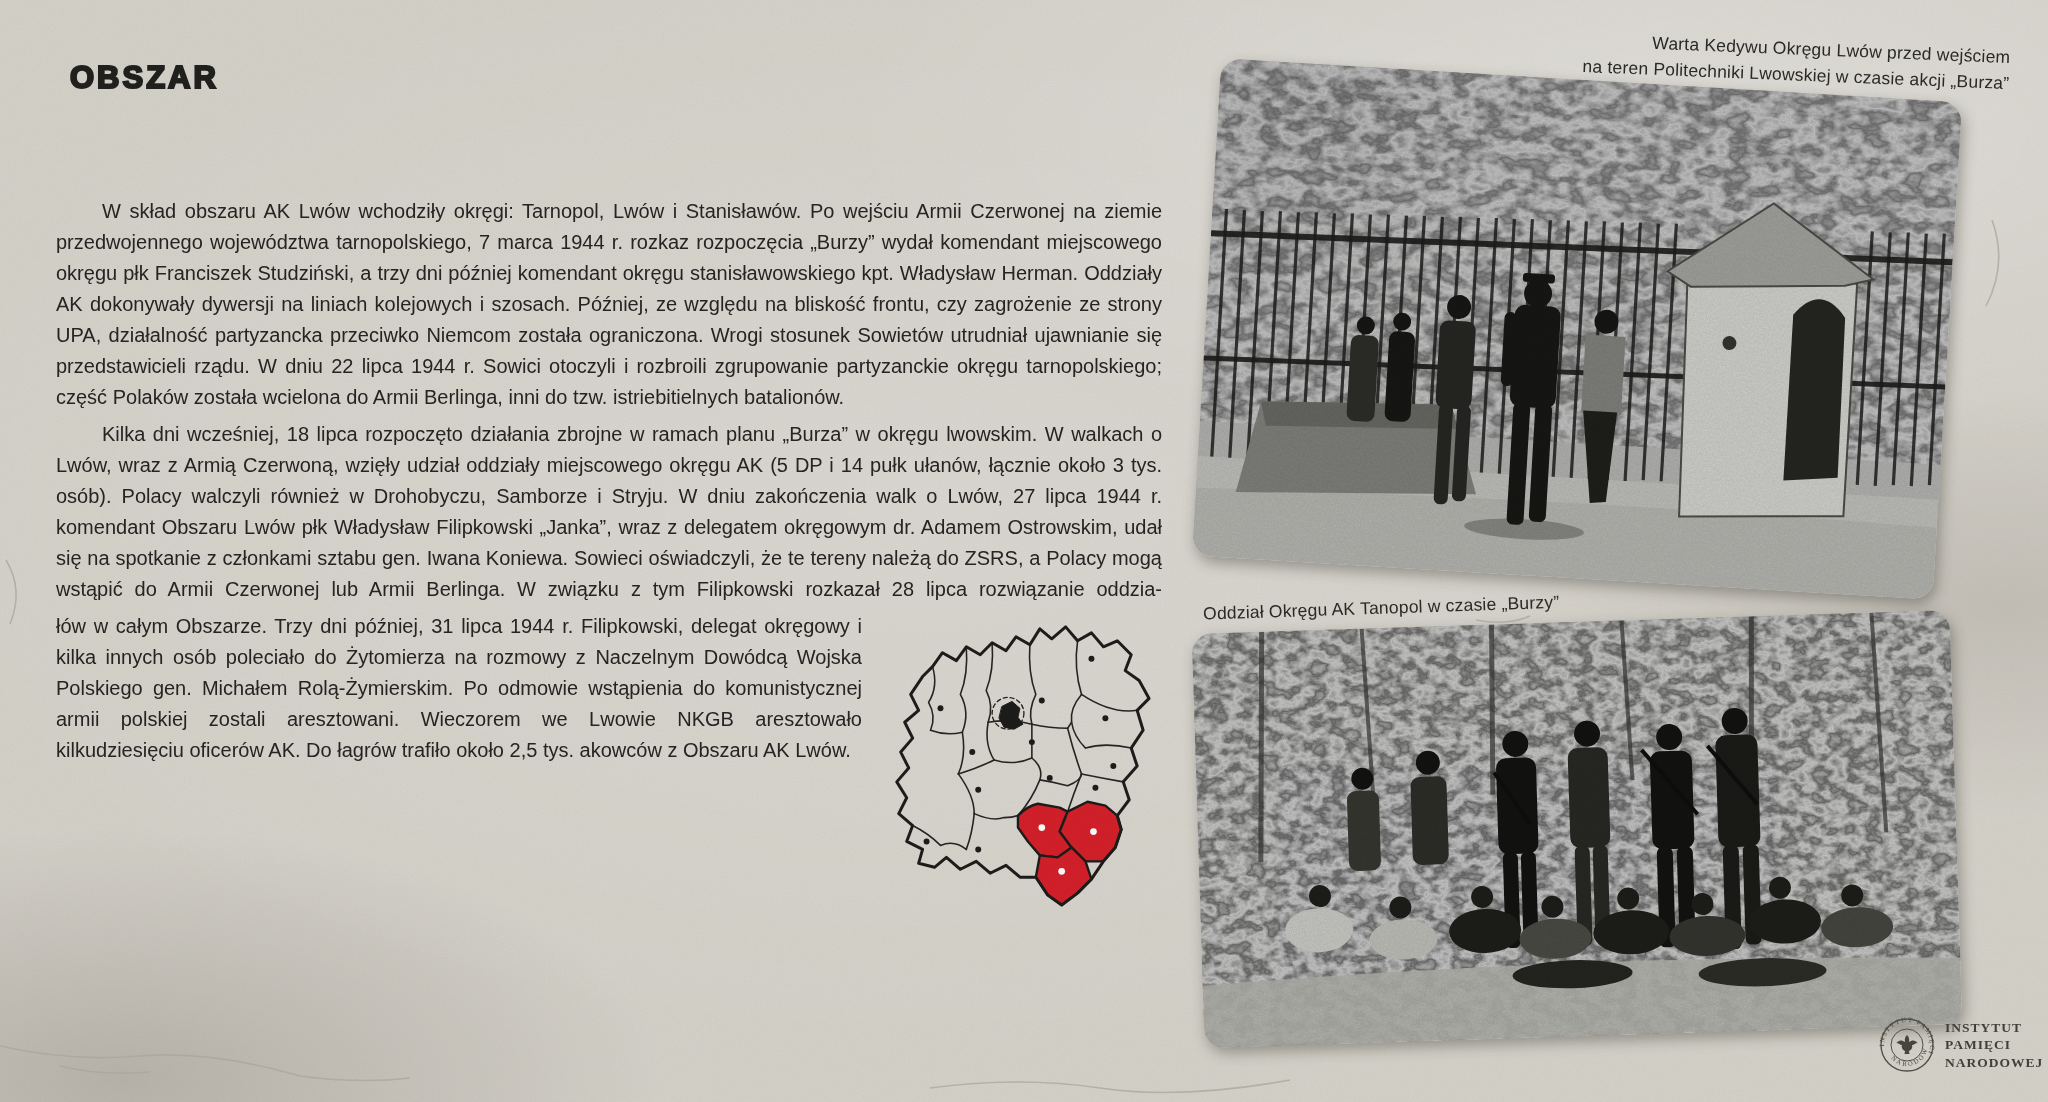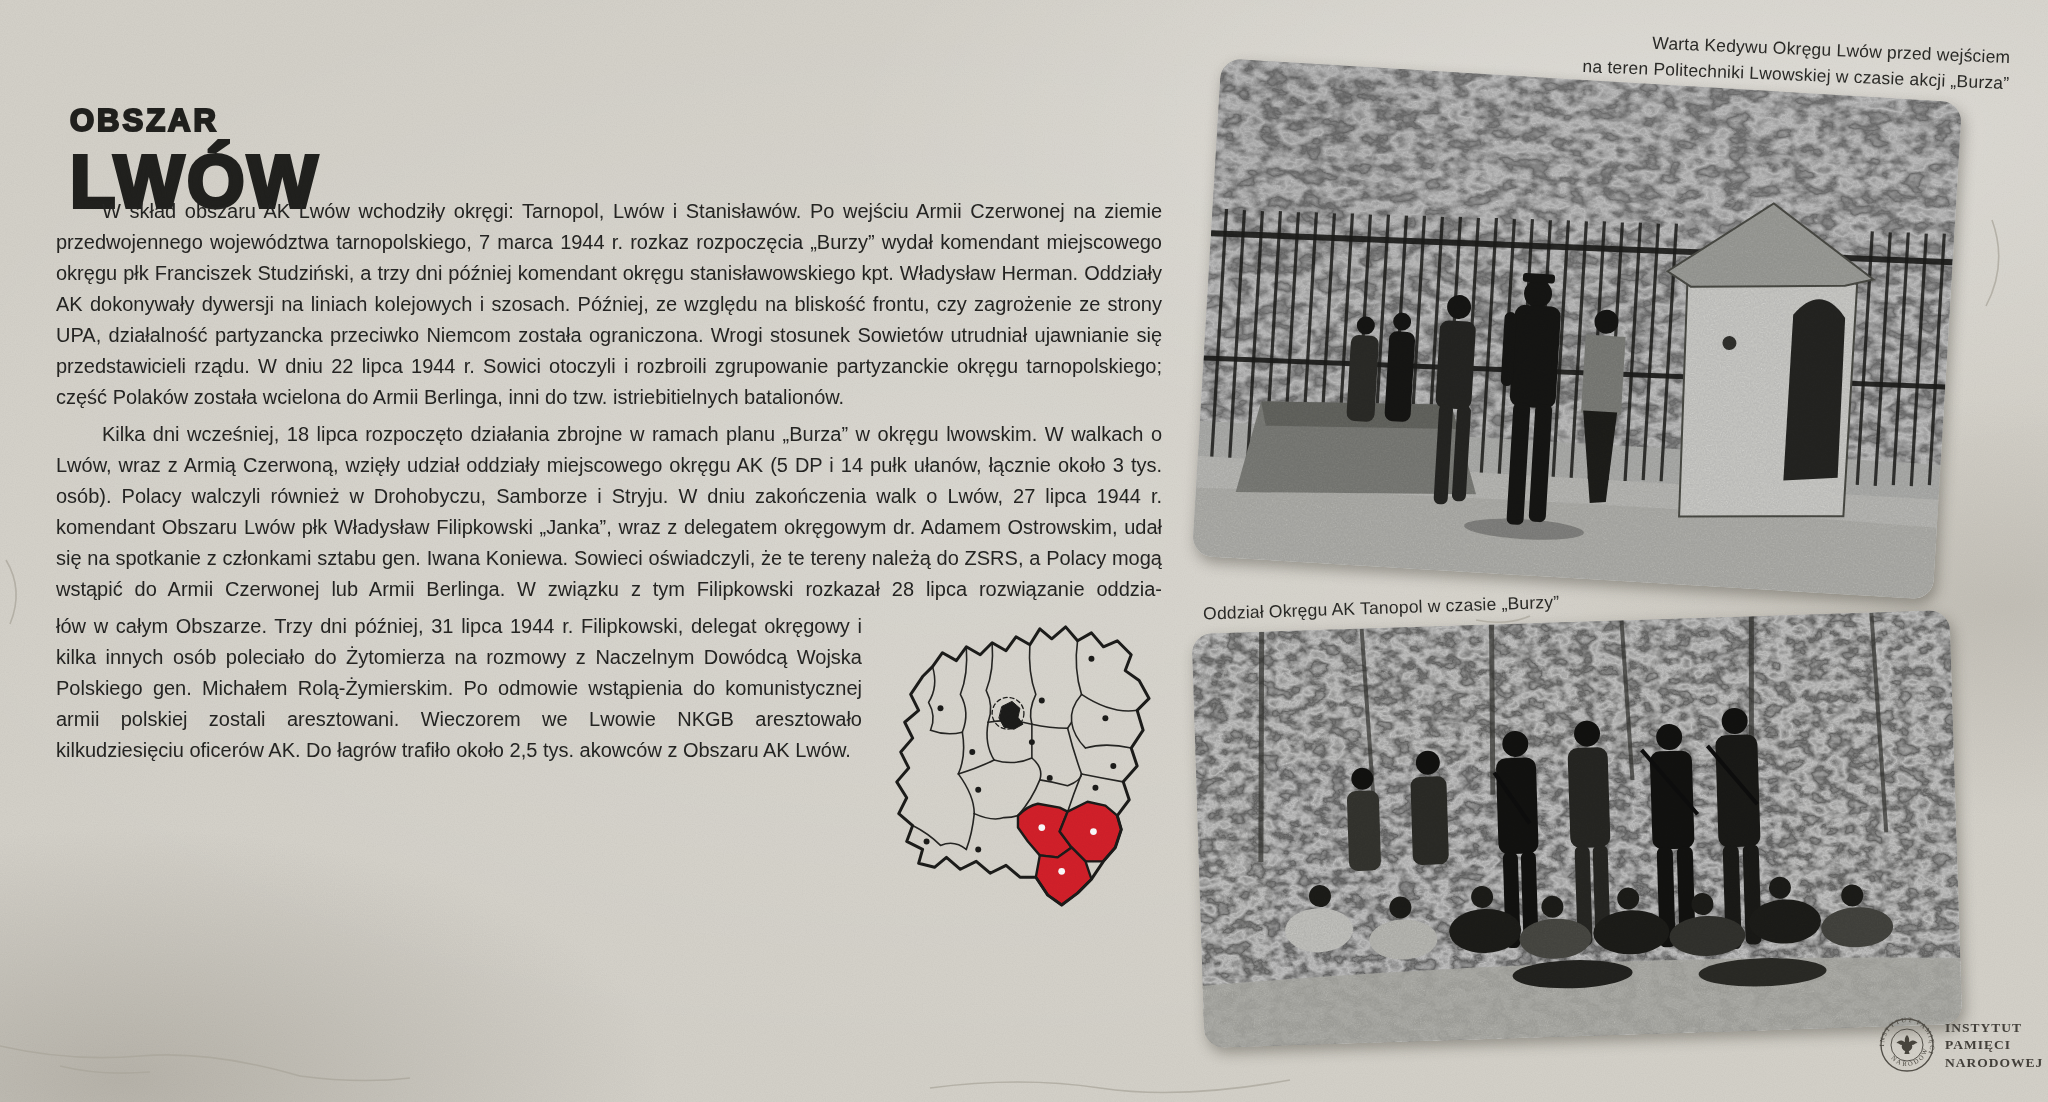--- a/index.html
+++ b/index.html
@@ -16,21 +16,20 @@
     font-family:"Liberation Sans", sans-serif;
     color:var(--ink,#22221f);
   }
   .texture-overlay{position:absolute;inset:0;pointer-events:none;z-index:5;}
   
   .title-block{position:absolute;left:70px;top:62px;line-height:1;}
   .title-line1{
     font-size:31px;font-weight:900;letter-spacing:3px;
     -webkit-text-stroke:2.2px var(--ink,#22221f);
     color:var(--ink,#22221f);
-    margin-top:43px;
   }
   .title-line2{
     margin-top:9px;
     font-size:74px;font-weight:900;letter-spacing:3px;
     -webkit-text-stroke:4px var(--ink,#22221f);
     color:var(--ink,#22221f);
   }
   
   .body-text{
     position:absolute;left:56px;top:196px;width:1106px;
@@ -63,21 +62,20 @@
     color:#45423c;font-weight:bold;
   }
 </style>
 </head>
 <body>
 
 <div class="poster">
 
   <header class="title-block">
     <div class="title-line1">OBSZAR</div>
-    <div class="title-line2">LWÓW</div>
   </header>
 
   <div class="body-text">
     <p class="indent">W skład obszaru AK Lwów wchodziły okręgi: Tarnopol, Lwów i Stanisławów. Po wejściu Armii Czerwonej na ziemie przedwojennego województwa tarnopolskiego, 7 marca 1944 r. rozkaz rozpoczęcia „Burzy” wydał komendant miejscowego okręgu płk Franciszek Studziński, a trzy dni później komendant okręgu stanisławowskiego kpt. Władysław Herman. Oddziały AK dokonywały dywersji na liniach kolejowych i szosach. Później, ze względu na bliskość frontu, czy zagrożenie ze strony UPA, działalność partyzancka przeciwko Niemcom została ograniczona. Wrogi stosunek Sowietów utrudniał ujawnianie się przedstawicieli rządu. W dniu 22 lipca 1944 r. Sowici otoczyli i rozbroili zgrupowanie partyzanckie okręgu tarnopolskiego; część Polaków została wcielona do Armii Berlinga, inni do tzw. istriebitielnych batalionów.</p>
     <p class="indent p2a">Kilka dni wcześniej, 18 lipca rozpoczęto działania zbrojne w ramach planu „Burza” w okręgu lwowskim. W walkach o Lwów, wraz z Armią Czerwoną, wzięły udział oddziały miejscowego okręgu AK (5 DP i 14 pułk ułanów, łącznie około 3 tys. osób). Polacy walczyli również w Drohobyczu, Samborze i Stryju. W dniu zakończenia walk o Lwów, 27 lipca 1944 r. komendant Obszaru Lwów płk Władysław Filipkowski „Janka”, wraz z delegatem okręgowym dr. Adamem Ostrowskim, udał się na spotkanie z członkami sztabu gen. Iwana Koniewa. Sowieci oświadczyli, że te tereny należą do ZSRS, a Polacy mogą wstąpić do Armii Czerwonej lub Armii Berlinga. W związku z tym Filipkowski rozkazał 28 lipca rozwiązanie oddzia-</p>
     <div class="flow-row">
       <div class="left-col">
         <p>łów w całym Obszarze. Trzy dni później, 31 lipca 1944 r. Filipkowski, delegat okręgowy i kilka innych osób poleciało do Żytomierza na rozmowy z Naczelnym Dowódcą Wojska Polskiego gen. Michałem Rolą-Żymierskim. Po odmowie wstąpienia do komunistycznej armii polskiej zostali aresztowani. Wieczorem we Lwowie NKGB aresztowało kilkudziesięciu oficerów AK. Do łagrów trafiło około 2,5 tys. akowców z Obszaru AK Lwów.</p>
       </div>
       <div class="map-col">

